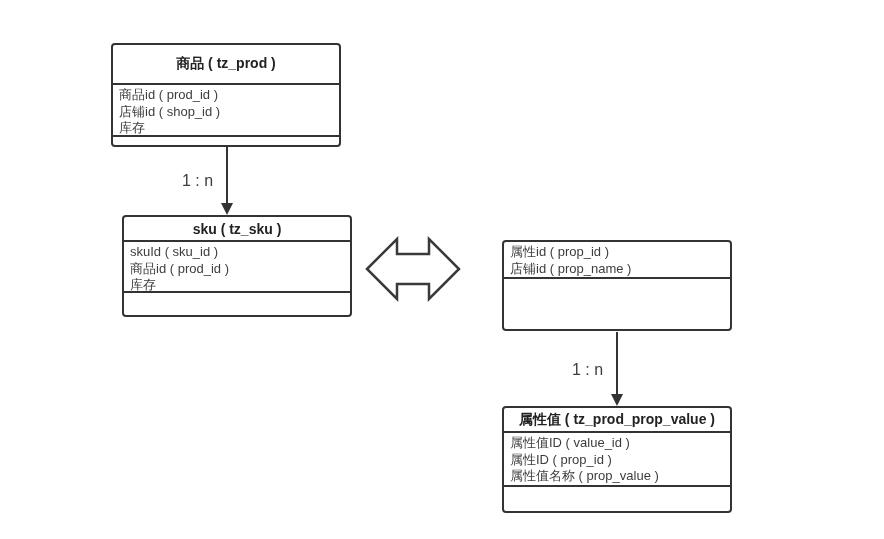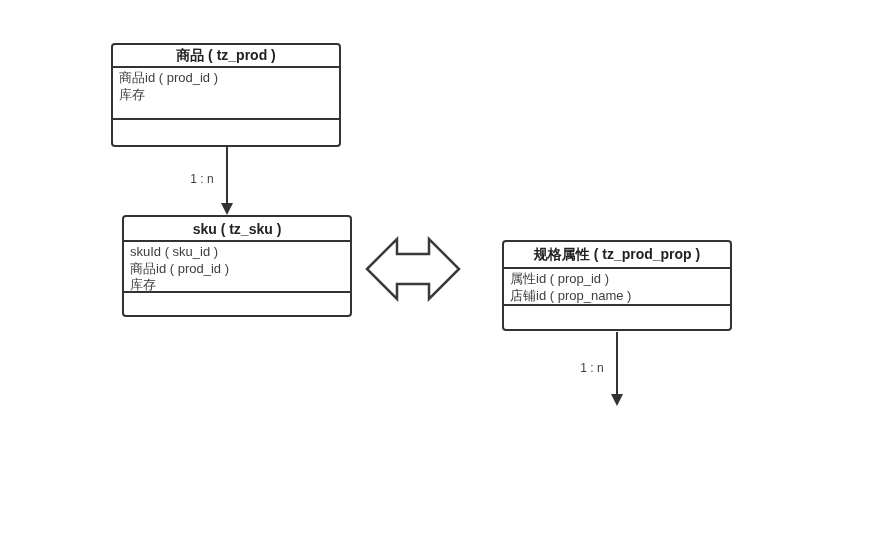--- a/index.html
+++ b/index.html
@@ -31,21 +31,21 @@
   .t-fields {
     box-sizing:border-box;
     border-bottom:2px solid var(--border,#333);
     padding:2px 8px 0 6px;
     font-size:13px; line-height:16.5px;
     color:var(--field,#3d3d3d);
   }
   .t-empty { flex:1; }
 
   #t-prod            { left:111px; top:43px;  height:104px; }
-  #t-prod .t-title   { height:23px; }
+  #t-prod .t-title   { height:40px; }
   #t-prod .t-fields  { height:52px; }
 
   #t-sku             { left:122px; top:215px; height:102px; }
   #t-sku .t-title    { height:25px; }
   #t-sku .t-fields   { height:51px; }
 
   #t-prop            { left:502px; top:240px; height:91px; }
   #t-prop .t-title   { height:27px; }
   #t-prop .t-fields  { height:37px; }
 
@@ -59,22 +59,22 @@
     background:var(--border,#333);
   }
   .conn-head {
     position:absolute; width:0; height:0;
     border-left:6px solid transparent;
     border-right:6px solid transparent;
     border-top:12px solid var(--border,#333);
   }
   .conn-label {
     position:absolute;
-    font-size:12px; color:var(--field,#3d3d3d);
-    white-space:nowrap; text-align:center; width:40px;
+    font-size:16px; color:var(--field,#3d3d3d);
+    white-space:nowrap; text-align:left; width:40px;
   }
 
   #c1-line  { left:226px; top:147px; height:57px; }
   #c1-head  { left:221px; top:203px; }
   #c1-label { left:182px; top:172px; }
 
   #c2-line  { left:616px; top:332px; height:63px; }
   #c2-head  { left:611px; top:394px; }
   #c2-label { left:572px; top:361px; }
 
@@ -83,20 +83,21 @@
 </style>
 </head>
 <body style="background: rgb(255, 255, 255);">
 
 <div class="canvas">
 
   <div class="etable" id="t-prod">
     <div class="t-title">商品 ( tz_prod )</div>
     <div class="t-fields">
       <div class="t-field">商品id ( prod_id )</div>
+      <div class="t-field">店铺id ( shop_id )</div>
       <div class="t-field">库存</div>
     </div>
     <div class="t-empty"></div>
   </div>
 
   <div class="conn-line" id="c1-line"></div>
   <div class="conn-head" id="c1-head"></div>
   <div class="conn-label" id="c1-label">1 : n</div>
 
   <div class="etable" id="t-sku">
@@ -107,26 +108,34 @@
       <div class="t-field">库存</div>
     </div>
     <div class="t-empty"></div>
   </div>
 
   <svg id="dbl-arrow" width="98" height="70" viewBox="0 0 98 70">
     <polygon points="3,35 33,5 33,20 65,20 65,5 95,35 65,65 65,50 33,50 33,65" fill="#ffffff" stroke="#3a3a3a" stroke-width="2.5" stroke-linejoin="miter"></polygon>
   </svg>
 
   <div class="etable" id="t-prop">
-    <div class="t-title">规格属性 ( tz_prod_prop )</div>
     <div class="t-fields">
       <div class="t-field">属性id ( prop_id )</div>
       <div class="t-field">店铺id ( prop_name )</div>
     </div>
     <div class="t-empty"></div>
   </div>
 
   <div class="conn-line" id="c2-line"></div>
   <div class="conn-head" id="c2-head"></div>
   <div class="conn-label" id="c2-label">1 : n</div>
 
+  <div class="etable" id="t-propval">
+    <div class="t-title">属性值 ( tz_prod_prop_value )</div>
+    <div class="t-fields">
+      <div class="t-field">属性值ID ( value_id )</div>
+      <div class="t-field">属性ID ( prop_id )</div>
+      <div class="t-field">属性值名称 ( prop_value )</div>
+    </div>
+    <div class="t-empty"></div>
+  </div>
 
 </div>
 
 </body></html>

